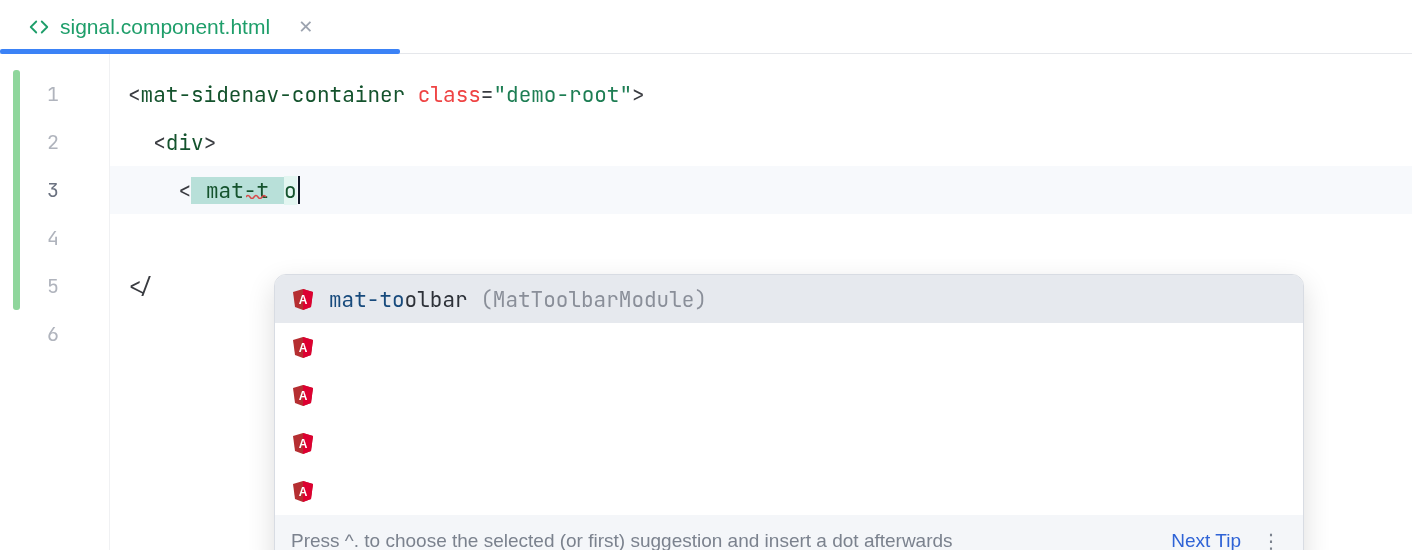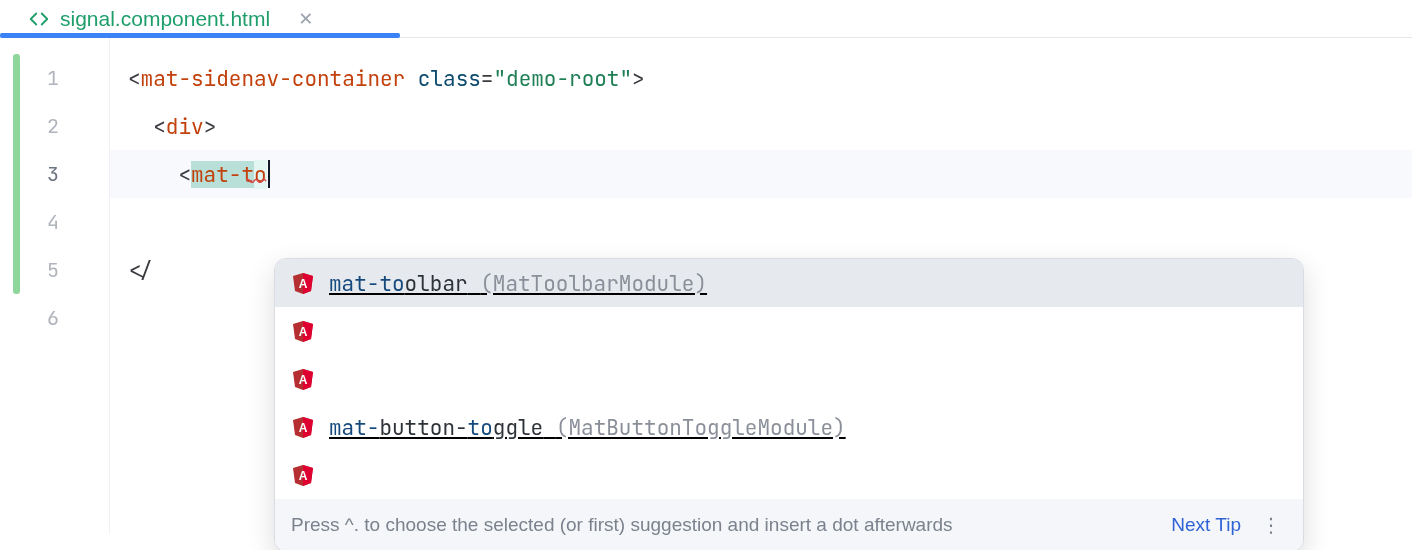--- a/index.html
+++ b/index.html
@@ -9,21 +9,21 @@
     background: #ffffff;
     width: 1412px;
     height: 550px;
     overflow: hidden;
     position: relative;
   }
 
   .tab-bar {
     display: flex;
     align-items: center;
-    height: 38px;
+    height: 54px;
     padding-left: 18px;
     border-bottom: 1px solid #e5e7eb;
     position: relative;
   }
   .tab {
     display: flex;
     align-items: center;
     gap: 10px;
     height: 100%;
     padding: 0 10px;
@@ -104,29 +104,29 @@
     align-items: center;
     padding-left: 18px;
     white-space: pre;
     font-size: 21px;
   }
   .code-line.active-line {
     background: #f7f9fc;
   }
   .highlight-box {
     background: #b8e0d9;
-    padding: 0px 0;\n  }
+    padding: 0px 15px;\n  }
   .highlight-region {
     background: #e3f6f1;
     padding: 1px 0;
   }
 
   .tok-punct { color: #393b40; }
-  .tok-tag   { color: #c2410c; }
-  .tok-attr  { color: #0c4a6e; }
+  .tok-tag   { color: #14532d; }
+  .tok-attr  { color: #ef4444; }
   .tok-eq    { color: #393b40; }
   .tok-val   { color: #1e7e54; }
 
   .caret {
     display: inline-block;
     width: 2px;
     height: 28px;
     background: #111827;
     vertical-align: middle;
     margin-left: 1px;
@@ -158,21 +158,21 @@
     padding: 0 16px;
     gap: 14px;
     font-size: 21px;
   }
   .popup-row.selected { background: #e6e9ee; }
   .ang-icon {
     width: 24px;
     height: 24px;
     flex-shrink: 0;
   }
-  .popup-text { white-space: pre; text-decoration: underline; }
+  .popup-text { white-space: pre; }
   .sug-match { color: #174a7c; }
   .sug-rest  { color: #2d3138; }
   .sug-module { color: #8a8f99; }
 
   .popup-footer {
     display: flex;
     align-items: center;
     height: 52px;
     padding: 0 16px;
     gap: 14px;
@@ -270,21 +270,20 @@
         </span>
       </div>
       <div class="popup-row">
         <span class="ang-icon">
           <svg viewBox="0 0 24 24">
               <polygon points="12,2 22,5 20,20 12,23 4,20 2,5" fill="#b52e31"></polygon>
               <polygon points="12,2 12,23 20,20 22,5" fill="#dd0031"></polygon>
               <text x="12" y="17" text-anchor="middle" fill="#fff" font-size="12" font-family="sans-serif" font-weight="bold">A</text>
             </svg>
         </span>
-        <span class="popup-text"><span class="sug-match">mat-</span><span class="sug-rest">button-</span><span class="sug-match">to</span><span class="sug-rest">ggle</span> <span class="sug-module">(MatButtonToggleModule)</span></span>
       </div>
       <div class="popup-row">
         <span class="ang-icon">
           <svg viewBox="0 0 24 24">
               <polygon points="12,2 22,5 20,20 12,23 4,20 2,5" fill="#b52e31"></polygon>
               <polygon points="12,2 12,23 20,20 22,5" fill="#dd0031"></polygon>
               <text x="12" y="17" text-anchor="middle" fill="#fff" font-size="12" font-family="sans-serif" font-weight="bold">A</text>
             </svg>
         </span>
       </div>

